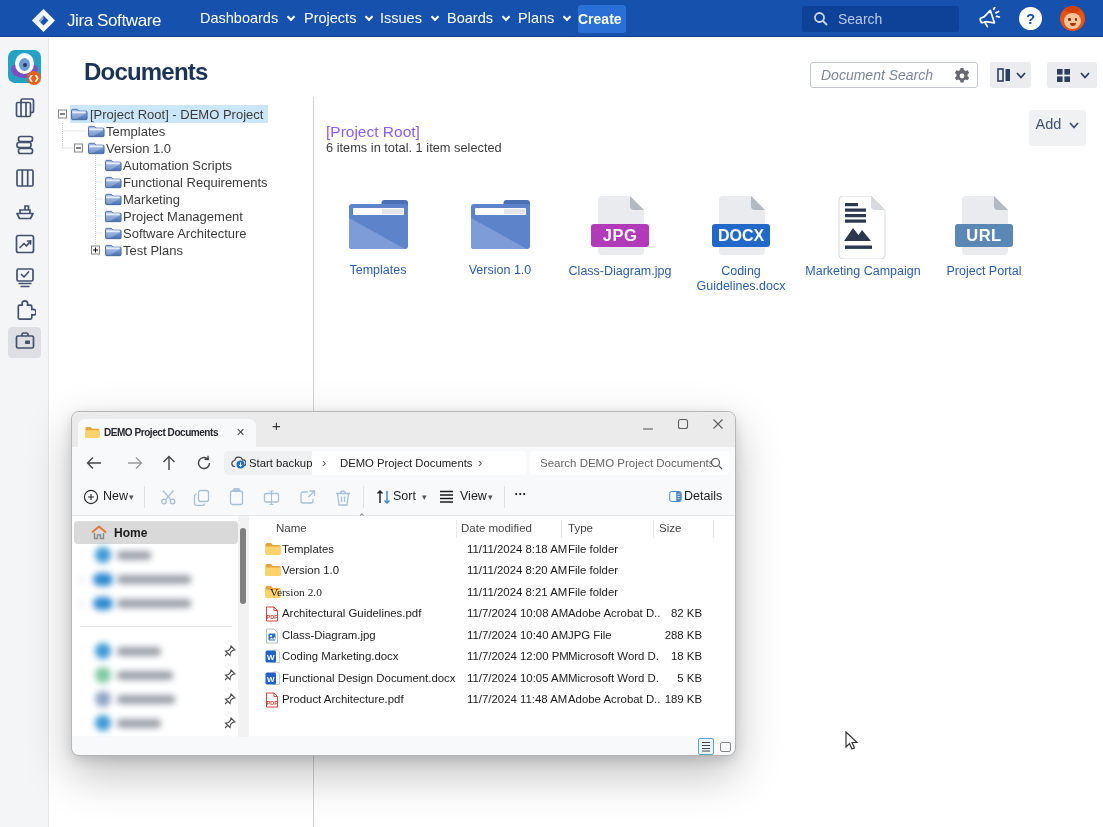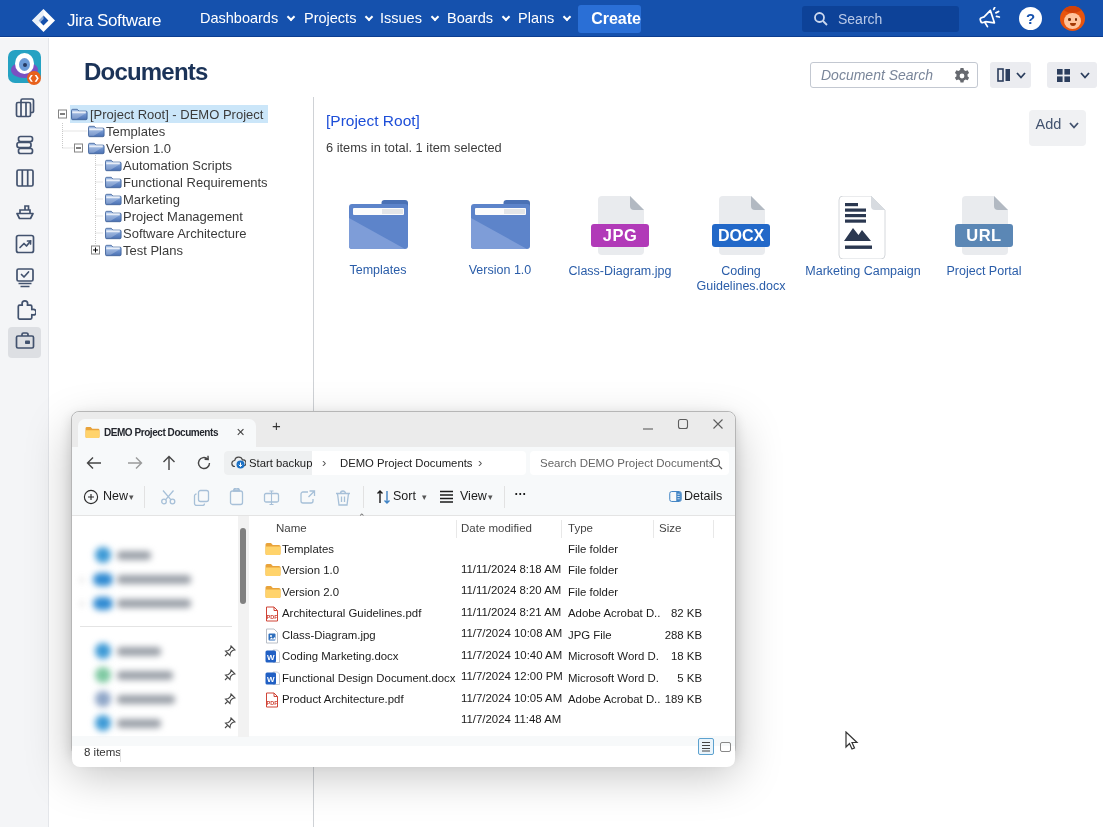--- a/index.html
+++ b/index.html
@@ -9,23 +9,23 @@
 
 #topbar { position:absolute; left:0; top:0; width:1103px; height:37px;
   background:#1551ad; border-bottom:1px solid #0c3d90; }
 #logo { position:absolute; left:30px; top:7px; display:flex; align-items:center; color:#fff; }
 #logo svg { margin-right:10px; }
 #logo .t { font-size:17px; font-weight:500; letter-spacing:-0.4px; }
 .navitem { position:absolute; top:0; height:38px; line-height:37px; color:#fff;
   font-size:14.5px; }
 .navitem .chev { display:inline-block; width:6px; height:6px; border-right:2px solid #fff;
   border-bottom:2px solid #fff; transform:rotate(45deg); margin-left:6px; vertical-align:3px; }
-#createbtn { position:absolute; left:578px; top:5px; width:63px; height:28px;
-  background:#2a6fd6; color:#fff; border-radius:3px; font-size:16px; font-weight:bold;
-  text-align:right; line-height:28px; }
+#createbtn { position:absolute; left:578px; top:5px; width:48px; height:28px;
+  background:#2a6fd6; color:#fff; border-radius:3px; font-size:14px; font-weight:bold;
+  text-align:left; line-height:28px; }
 #navsearch { position:absolute; left:802px; top:6px; width:157px; height:26px;
   background:#0d4298; border-radius:3px; color:#b9c9e8; font-size:14px; line-height:26px; }
 #navsearch svg { position:absolute; left:11px; top:5px; }
 #navsearch span { margin-left:36px; }
 
 #leftbar { position:absolute; left:0; top:38px; width:49px; height:789px;
   background:#f4f5f7; border-right:1px solid #e4e6ea; }
 #avatar { position:absolute; left:8px; top:50px; width:33px; height:33px;
   background:#25a2c3; border-radius:7px; }
 #avatar .ring { position:absolute; left:3px; top:12px; width:27px; height:16px;
@@ -50,21 +50,21 @@
 #docsearch .ph { position:absolute; left:10px; top:4px; font-size:14px; font-style:italic;
   color:#7a869a; }
 #docsearch svg { position:absolute; right:6px; top:4px; }
 .hbtn { position:absolute; top:62px; height:26px; background:#ebecf0; border-radius:3px; }
 
 #treepanel { position:absolute; left:49px; top:97px; width:265px; height:730px;
   background:#fff; border-right:1px solid #cfd2d6; }
 .trow { position:absolute; height:17px; font-size:13px; color:#3b3b3b; line-height:17px; }
 
 #content { position:absolute; left:314px; top:97px; width:789px; height:730px; background:#fff; }
-#proot { position:absolute; left:12px; top:15px; font-size:15.5px; color:#1d4ed8; }
+#proot { position:absolute; left:12px; top:26px; font-size:15.5px; color:#8b5cf6; }
 #itemsline { position:absolute; left:12px; top:43px; font-size:12.8px; color:#3c3c3c; }
 #addbtn { position:absolute; left:715px; top:13px; width:57px; height:36px;
   background:#f0f1f3; border-radius:4px; color:#42526e; font-size:14.5px;
   text-align:center; line-height:28px; }
 .tile { position:absolute; top:96px; width:130px; text-align:center; }
 .tile .lbl { margin-top:5px; font-size:12.5px; color:#2a5da9; line-height:15px; }
 
 #win { position:absolute; left:71px; top:411px; width:665px; height:345px;
   background:#f7f9fa; border:1px solid #b6b6b6; border-radius:8px;
   box-shadow:0 18px 45px rgba(0,0,0,0.25), 0 4px 12px rgba(0,0,0,0.13); }
@@ -90,21 +90,21 @@
 #homerow { position:absolute; left:2px; top:5px; width:164px; height:23px;
   background:#d9d9d9; border-radius:4px; }
 #homerow .txt { position:absolute; left:40px; top:5px; font-size:12px; font-weight:bold; color:#1b1b1b; }
 .blurrow { filter:blur(3px); }
 #scrollbar { position:absolute; left:168px; top:12px; width:5.5px; height:76px;
   background:#808080; border-radius:3px; z-index:2; }
 #list { position:absolute; left:180px; top:0; width:483px; height:220px; font-size:11.4px; }
 .hdr { position:absolute; top:6px; color:#444; font-size:11.5px; }
 .hsep { position:absolute; top:4px; width:1px; height:18px; background:#e8e8e8; }
 .frow { position:absolute; height:21px; line-height:21px; color:#1b1b1b; }
-.fdate { position:absolute; left:209px;margin-top:20px; }
+.fdate { position:absolute; left:215px; }
 .ftype { position:absolute; left:316px; width:92px; white-space:nowrap; overflow:hidden; }
 .fsize { position:absolute; left:380px; width:70px; text-align:right; }
 #statusbar { position:absolute; left:0; top:334px; width:663px; height:21px; background:#fff;
   border-radius:0 0 8px 8px; font-size:12px; color:#333; }
 #cursor { position:absolute; left:845px; top:731px; }
 .tile[data-f] .lbl { margin-top:14px; }
 .tile svg { display:block; }
 </style>
 </head>
 <body>
@@ -460,20 +460,27 @@
 <span class="tbtxt" style="left:442px; top:5px; font-weight:bold; letter-spacing:1px;">…</span>
 <svg class="abs" style="left:597px; top:11px;" width="13" height="13" viewBox="0 0 17 15">
 <rect x="1" y="1" width="15" height="13" rx="2.5" fill="none" stroke="#3f83c4" stroke-width="1.3"></rect>
 <path d="M9.5 1.5 h4 a2 2 0 0 1 2 2 v8 a2 2 0 0 1 -2 2 h-4 z" fill="#3f83c4"></path>
 <path d="M11 4.5 h3 M11 7.5 h3 M11 10.5 h3" stroke="#fff" stroke-width="1"></path>
 </svg>
 <span class="tbtxt" style="left:612px;">Details</span>
 </div>
   <div id="body">
     <div id="navpane">
+      <div id="homerow">
+          <svg class="abs" style="left:17px; top:4px;" width="16" height="15" viewBox="0 0 16 15">
+<path d="M1.5 7 L8 1.5 L14.5 7" fill="none" stroke="#e8762c" stroke-width="1.8" stroke-linecap="round" stroke-linejoin="round"></path>
+<path d="M3.5 8 V13.5 H6.5 V10 H9.5 V13.5 H12.5 V8" fill="none" stroke="#8a8a8a" stroke-width="1.4"></path>
+</svg>
+          <div class="txt">Home</div>
+        </div>
 <div class="blurrow abs" style="left:23px; top:31px; width:16px; height:16px; border-radius:50%; background:#3d9ad6;"></div>
 <div class="blurrow abs" style="left:45px; top:35px; width:34px; height:9px; border-radius:4px; background:#9aa0a8;"></div>
 <div class="blurrow abs" style="left:21px; top:57px; width:20px; height:13px; border-radius:7px; background:#2f8ad2;"></div>
 <div class="blurrow abs" style="left:45px; top:59px; width:74px; height:9px; border-radius:4px; background:#9aa0a8;"></div>
 <div class="blurrow abs" style="left:8px; top:57px; width:7px; height:11px; color:#888; font-size:11px;">›</div>
 <div class="blurrow abs" style="left:21px; top:81px; width:20px; height:13px; border-radius:7px; background:#2f8ad2;"></div>
 <div class="blurrow abs" style="left:45px; top:83px; width:74px; height:9px; border-radius:4px; background:#9aa0a8;"></div>
 <div class="blurrow abs" style="left:8px; top:81px; width:7px; height:11px; color:#888; font-size:11px;">›</div>
 <div class="blurrow abs" style="left:23px; top:127px; width:16px; height:16px; border-radius:50%; background:#3d9ad6;"></div>
 <div class="blurrow abs" style="left:45px; top:131px; width:44px; height:9px; border-radius:4px; background:#9aa0a8;"></div>
@@ -528,21 +535,21 @@
 <span class="abs" style="left:30px; white-space:nowrap;">Version 1.0</span>
 <span class="fdate">11/11/2024 8:20 AM</span>
 <span class="ftype">File folder</span>
 <span class="fsize"></span>
 </div>
 <div class="frow" style="left:0; top:66px; width:483px;">
 <span class="abs" style="left:13px; top:3px;"><svg width="16" height="14" viewBox="0 0 16 14">
 <path d="M0.5 2.5 a1.5 1.5 0 0 1 1.5 -1.5 h4 l1.8 2 h6.2 a1.5 1.5 0 0 1 1.5 1.5 v7 a1.5 1.5 0 0 1 -1.5 1.5 h-12 a1.5 1.5 0 0 1 -1.5 -1.5 z" fill="#e8a33b"></path>
 <path d="M0.5 4.5 h15 v7 a1.5 1.5 0 0 1 -1.5 1.5 h-12 a1.5 1.5 0 0 1 -1.5 -1.5 z" fill="#ffd36b"></path>
 </svg></span>
-<span class="abs" style="left:30px; white-space:nowrap;">Version 2.0</span>
+<span class="abs" style="left:18px; white-space:nowrap;font-family:Liberation Serif, serif;">Version 2.0</span>
 <span class="fdate">11/11/2024 8:21 AM</span>
 <span class="ftype">File folder</span>
 <span class="fsize"></span>
 </div>
 <div class="frow" style="left:0; top:87px; width:483px;">
 <span class="abs" style="left:13px; top:3px;"><svg width="14" height="16" viewBox="0 0 14 16">
 <path d="M1.5 1 h7.5 l3.5 3.5 v10.5 h-11 z" fill="#fff" stroke="#d04437" stroke-width="1"></path>
 <path d="M9 1 v3.5 h3.5" fill="none" stroke="#d04437" stroke-width="1"></path>
 <text x="7" y="12.5" text-anchor="middle" font-size="5.5" font-weight="bold" fill="#d04437" font-family="Liberation Sans">PDF</text>
 </svg></span>
@@ -598,21 +605,17 @@
 </div>
 </div>
   </div>
 
 <div class="abs" style="left:626px; top:326px; width:16px; height:17px; background:#eaf4fb; border:1px solid #5da2cf; border-radius:2px; z-index:6;">
 <svg width="14" height="15" viewBox="0 0 14 15">
         <path d="M3 3.5 H11 M3 6.5 H11 M3 9.5 H11 M3 12 H11" stroke="#444" stroke-width="1.2"></path>
       </svg>
 </div>
 <div class="abs" style="left:648px; top:330px; width:11px; height:10px; border:1px solid #888; border-radius:2px; z-index:6;"></div>
-<div id="statusbar">
-    <span class="abs" style="left:12px; top:0px; font-size:11.5px;">8 items</span>
-      <span class="abs" style="left:48px; top:3px; width:1px; height:13px; background:#e2e2e2;"></span>
-  </div>
 </div>
 
 <svg id="cursor" width="14" height="20" viewBox="0 0 14 20">
   <path d="M1 1 L1 16 L4.5 12.5 L7 18 L9.5 17 L7 11.5 L12 11.5 Z" fill="#fff" stroke="#333" stroke-width="1.2"></path>
 </svg>
 
 </body></html>

